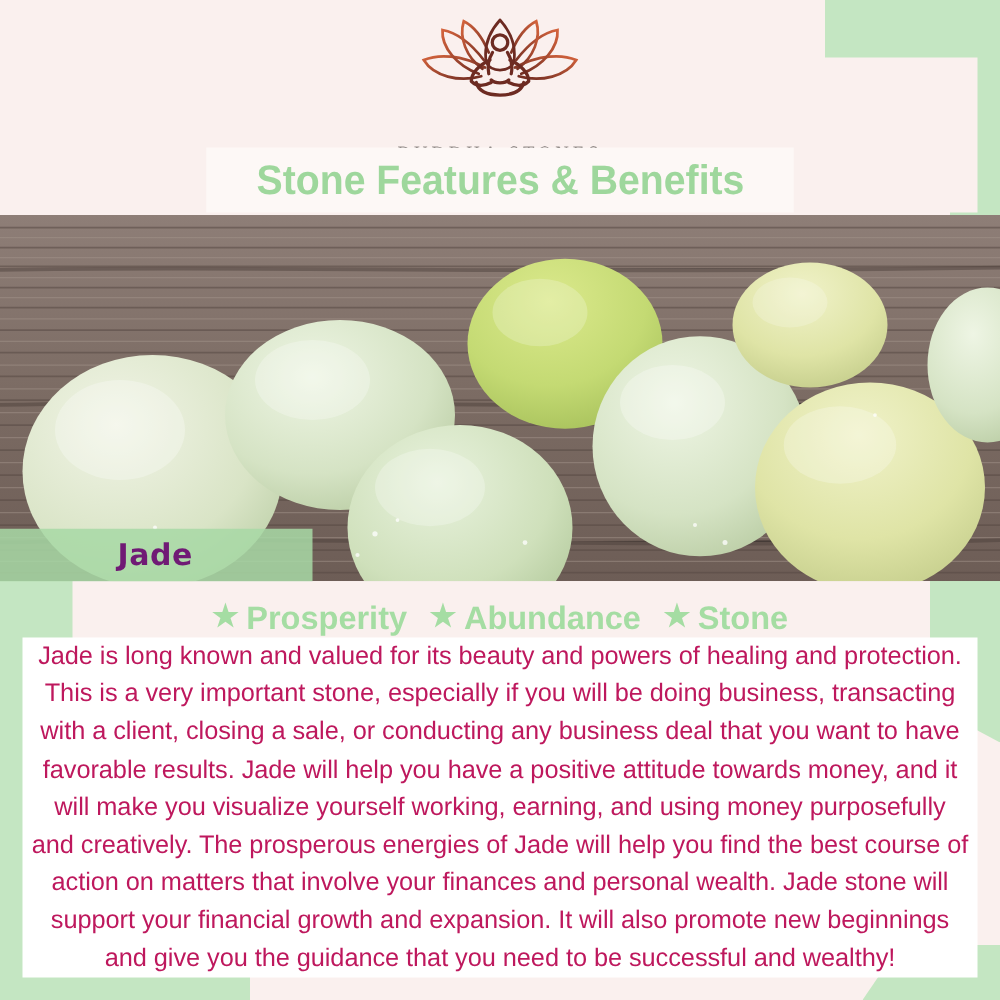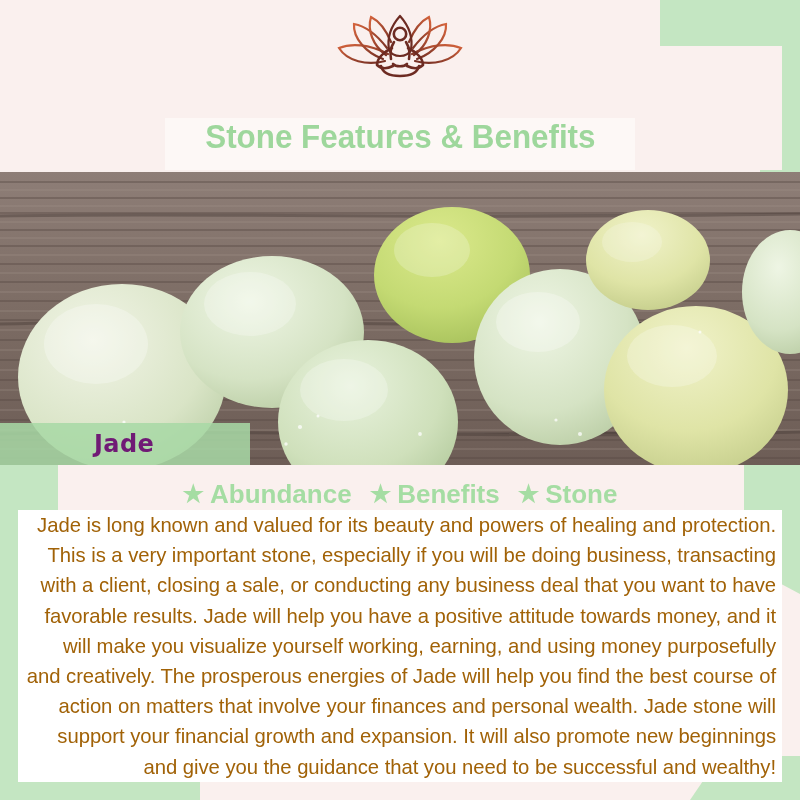--- a/index.html
+++ b/index.html
@@ -40,21 +40,21 @@
   #brand-name{
     font-family:"Liberation Serif", serif;
     font-size:15px; letter-spacing:3.1px;
     color:#2b2522; margin-top:3px; white-space:nowrap;
   }
 
   
   #title-panel{
     position:absolute; left:165px; top:118px; width:470px; height:52px;
     background:#fdf8f6;
-    display:flex; align-items:flex-start; justify-content:center;
+    display:flex; align-items:center; justify-content:center;
   }
   #title-text{
     font-family:"Liberation Sans Narrow","Liberation Sans", sans-serif;
     font-weight:bold; font-size:33px; color:#9ed79c;
     letter-spacing:0px; white-space:nowrap;
     transform:scaleX(.95); transform-origin:center;
   }
 
   
   #photo{
@@ -88,22 +88,22 @@
   .kw .star{ font-size:24px; margin-right:6px; line-height:1; }
 
   
   #body-panel{
     position:absolute; left:18px; top:510px; width:764px; height:272px;
     background:#ffffff;
     padding:0 6px;
   }
   #body-text{
     font-family:"Liberation Sans Narrow","Liberation Sans", sans-serif;
-    font-size:20.3px; line-height:30.2px; color:#a16207;
-    text-align:right; letter-spacing:-0.05px;
+    font-size:20.3px; line-height:30.2px; color:#be185d;
+    text-align:center; letter-spacing:-0.05px;
   }
 </style>
 </head>
 <body>
 
 <div id="page">
 
   <div class="deco" id="deco-top-right"></div>
   <div class="deco" id="deco-right-bar"></div>
   <div class="deco" id="deco-right-mid"></div>
@@ -278,25 +278,25 @@
     </svg>
   </div>
 
   <div id="stone-label-bar">
     <div id="stone-label">Jade</div>
   </div>
 
   <div id="keywords">
     <div class="kw">
       <span class="star">★</span>
-      <span>Abundance</span>
+      <span>Prosperity</span>
     </div>
     <div class="kw">
       <span class="star">★</span>
-      <span>Benefits</span>
+      <span>Abundance</span>
     </div>
     <div class="kw">
       <span class="star">★</span>
       <span>Stone</span>
     </div>
   </div>
 
   <div id="body-panel">
     <p id="body-text">Jade is long known and valued for its beauty and powers of healing and protection. This is a very important stone, especially if you will be doing business, transacting with a client, closing a sale, or conducting any business deal that you want to have favorable results. Jade will help you have a positive attitude towards money, and it will make you visualize yourself working, earning, and using money purposefully and creatively. The prosperous energies of Jade will help you find the best course of action on matters that involve your finances and personal wealth. Jade stone will support your financial growth and expansion. It will also promote new beginnings and give you the guidance that you need to be successful and wealthy!</p>
   </div>

